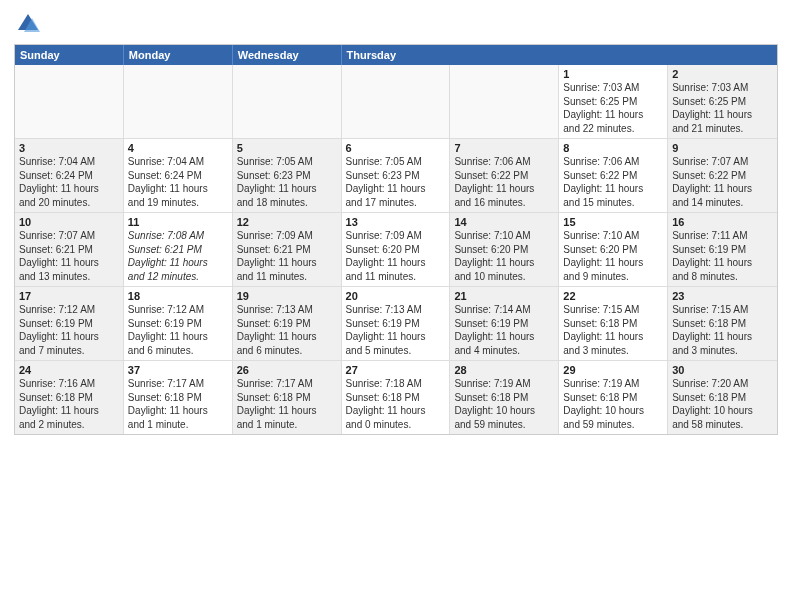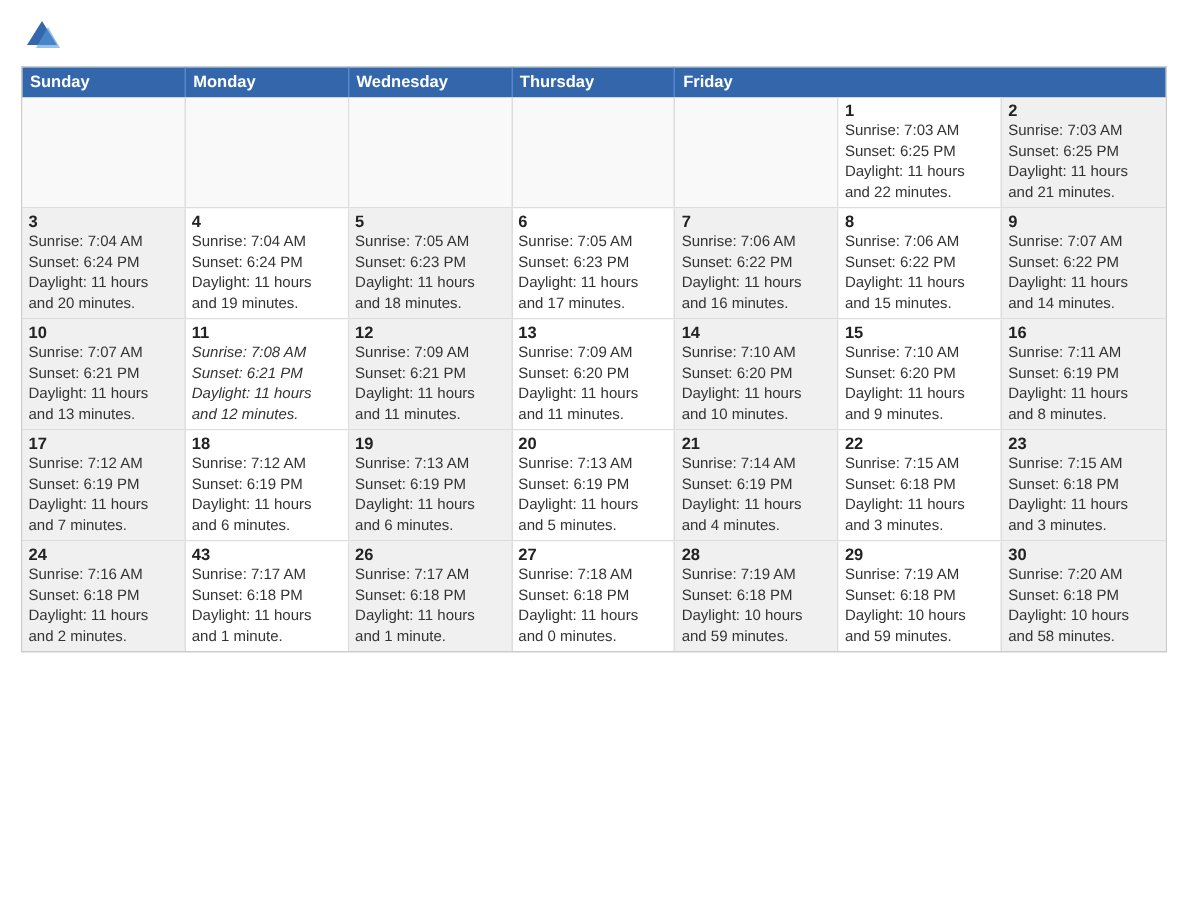--- a/index.html
+++ b/index.html
@@ -125,21 +125,20 @@
       <div class="location"></div>
     </div>
   </div>
 
   <div class="calendar">
     <div class="cal-header">
     <div class="cal-header-cell">Sunday</div>
         <div class="cal-header-cell">Monday</div>
         <div class="cal-header-cell">Wednesday</div>
         <div class="cal-header-cell">Thursday</div>
-        <div class="cal-header-cell">Friday</div>
       </div>
     <div class="cal-body">
     <div class="cal-row">
           <div class="cal-cell empty"></div>
           <div class="cal-cell empty"></div>
           <div class="cal-cell empty"></div>
           <div class="cal-cell empty"></div>
           <div class="cal-cell empty"></div>
           <div class="cal-cell">
             <span class="day-num">1</span>
@@ -311,21 +310,21 @@
         </div>
         <div class="cal-row">
           <div class="cal-cell shaded">
             <span class="day-num">24</span>
             <div class="cell-text" style="white-space: pre-line;">Sunrise: 7:16 AM
 Sunset: 6:18 PM
 Daylight: 11 hours
 and 2 minutes.</div>
           </div>
           <div class="cal-cell">
-            <span class="day-num">43</span>
+            <span class="day-num">37</span>
             <div class="cell-text" style="white-space: pre-line;">Sunrise: 7:17 AM
 Sunset: 6:18 PM
 Daylight: 11 hours
 and 1 minute.</div>
           </div>
           <div class="cal-cell shaded">
             <span class="day-num">26</span>
             <div class="cell-text" style="white-space: pre-line;">Sunrise: 7:17 AM
 Sunset: 6:18 PM
 Daylight: 11 hours

